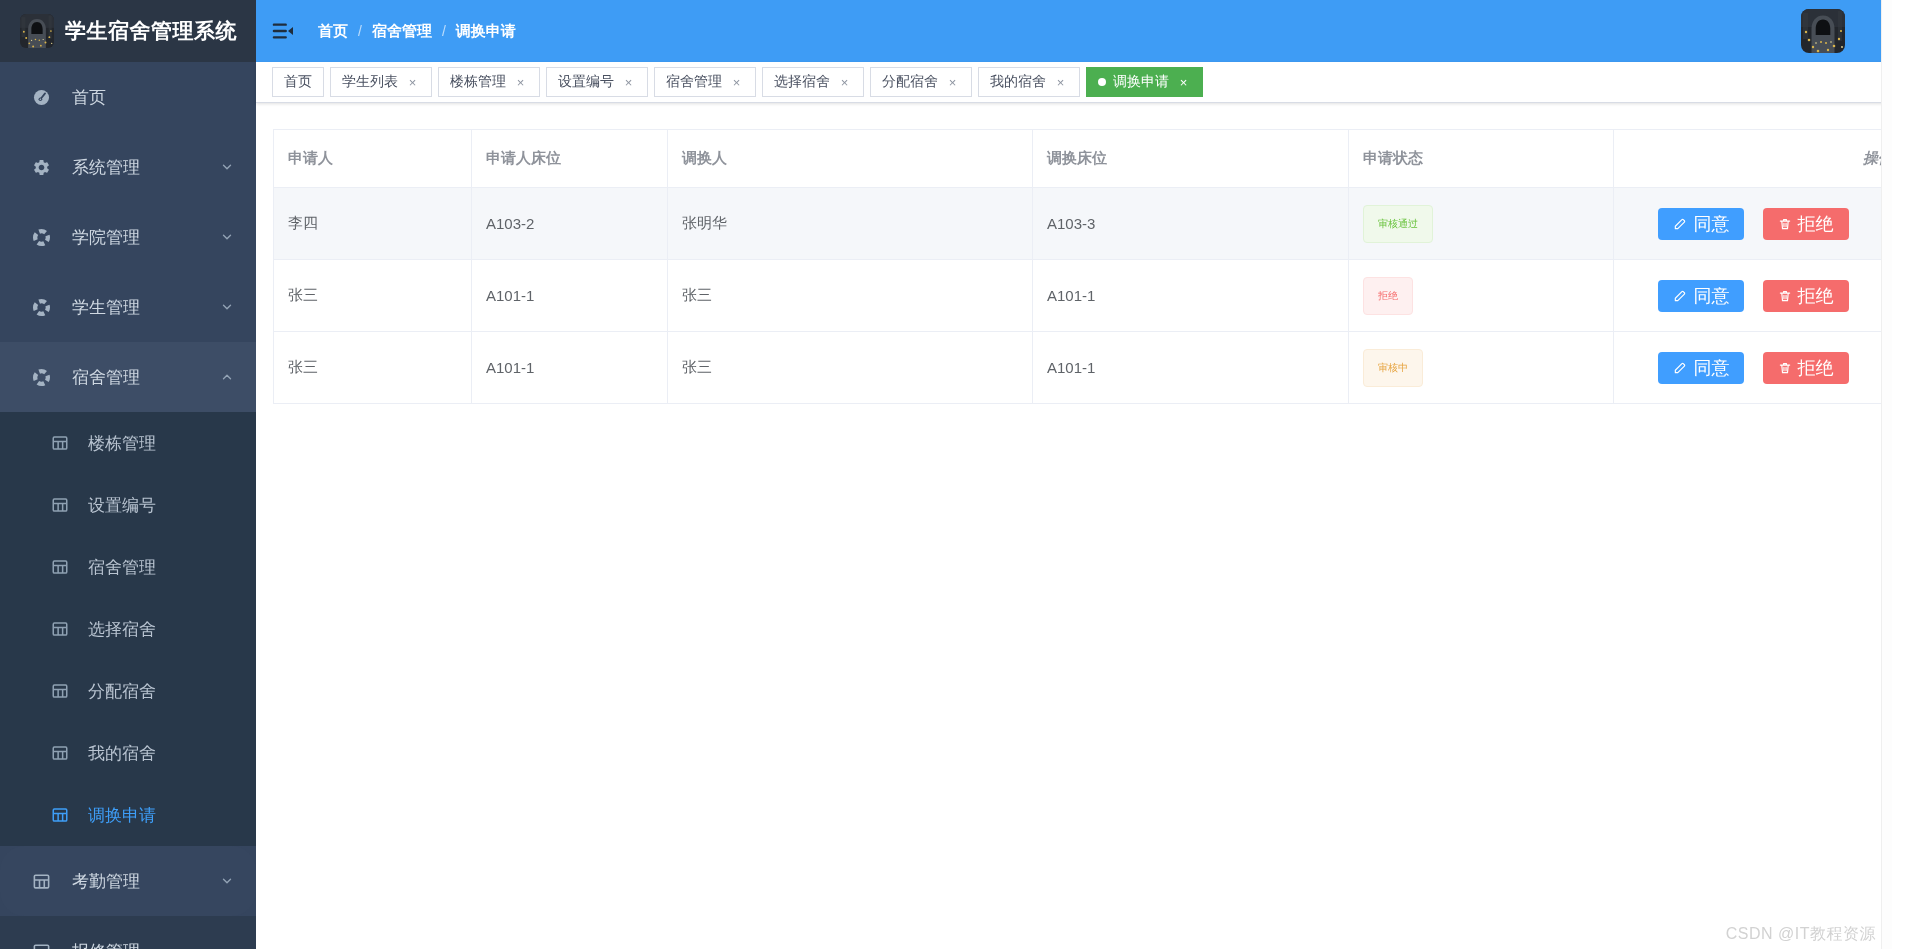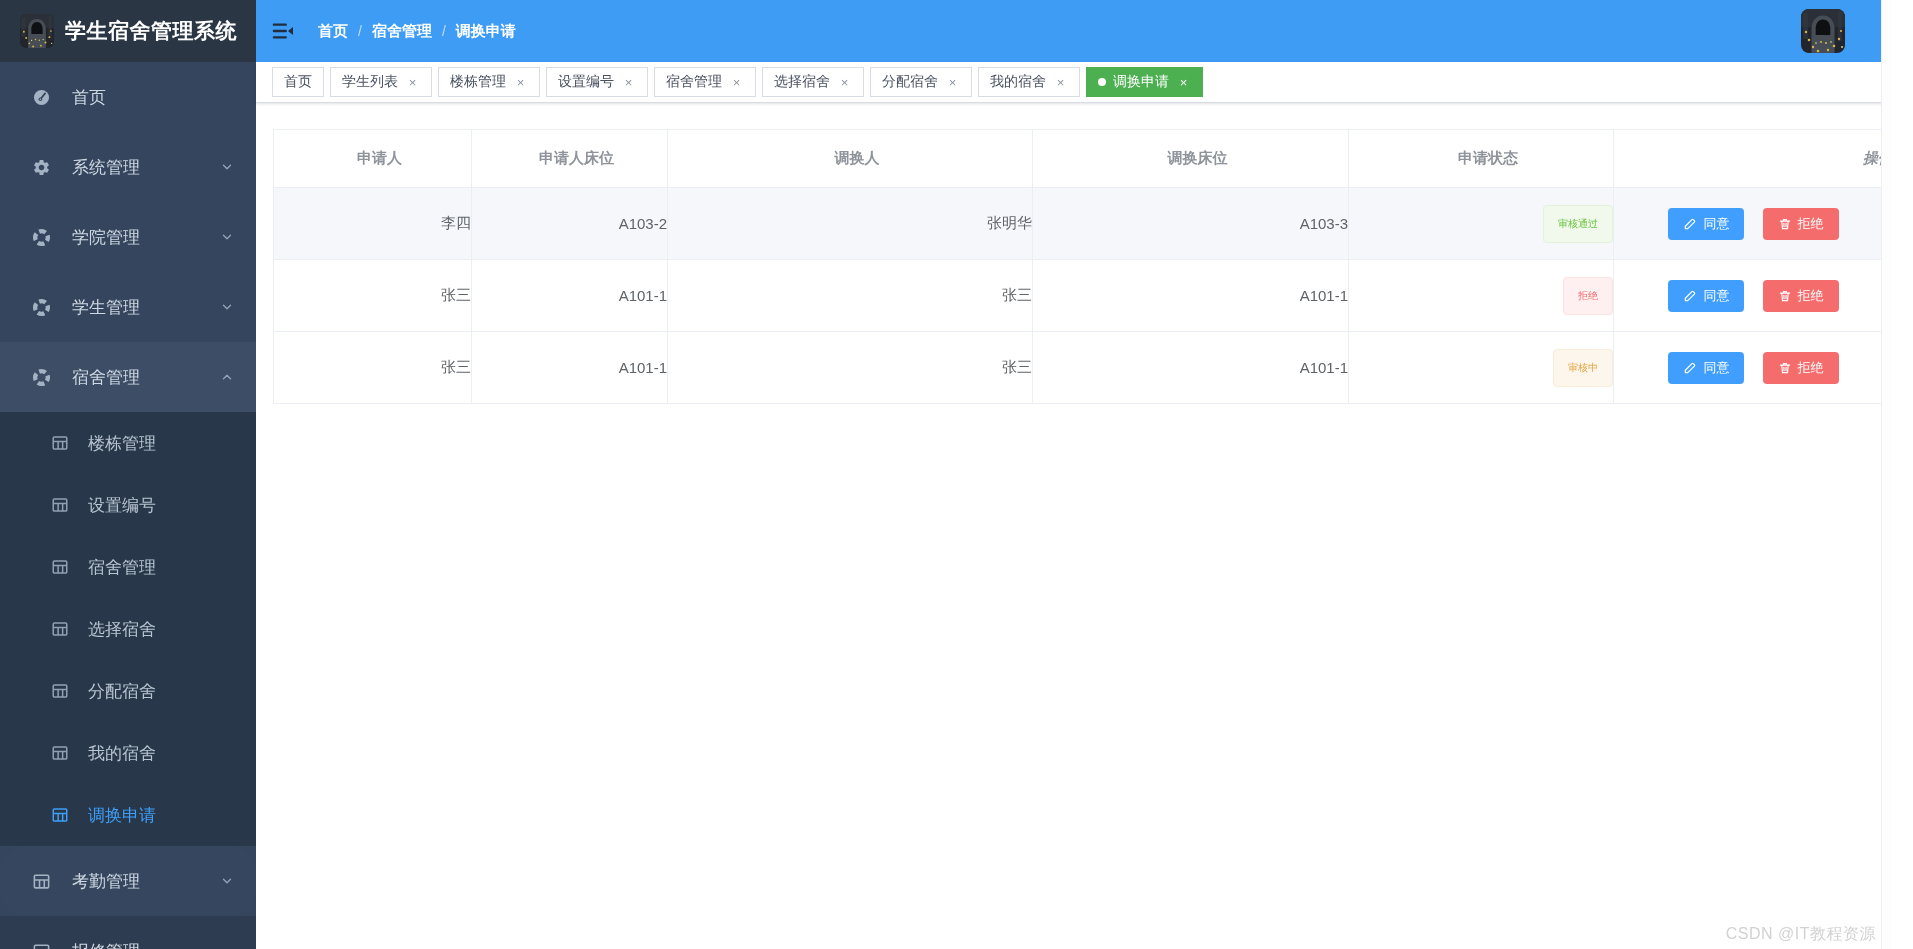--- a/index.html
+++ b/index.html
@@ -58,36 +58,36 @@
     line-height:15px; text-align:center; border-radius:50%; cursor:pointer; }
   .tag.active { background:#4caf50; border-color:#4caf50; color:#fff; }
   .tag.active .tag-dot { width:8px; height:8px; border-radius:50%; background:#fff;
     margin-right:7px; display:inline-block; }
   .tag.active .tag-close { color:#fff; }
 
   
   .table-wrap { position:absolute; left:273px; top:129px; width:1620px; }
   table.data { width:1620px; border-collapse:collapse; table-layout:fixed;
     border:1px solid #ebeef5; }
-  table.data th { height:58px; text-align:center; padding:0 0 0 14px; font-size:15px;
+  table.data th { height:58px; text-align:left; padding:0 0 0 14px; font-size:15px;
     font-weight:bold; color:#8f939b; border:1px solid #ebeef5; background:#fff; }
   table.data th.center { text-align:right; padding:0;font-style:italic; }
   table.data td { height:72px; padding:0 0 0 14px; font-size:15px; color:#5f6368;
-    border:1px solid #ebeef5; background:#fff;text-align:right; }
+    border:1px solid #ebeef5; background:#fff; }
   table.data td.center { text-align:center; padding:0; }
   table.data tr.hovered td { background:#f5f7fa; }
 
   .badge { display:inline-block; font-size:10px; line-height:20px; padding:8px 14px;
     border-radius:4px; }
   .badge.approved { color:#67c23a; background:#f0f9eb; border:1px solid #e1f3d8; }
   .badge.rejected { color:#f56c6c; background:#fef0f0; border:1px solid #fde2e2; }
   .badge.pending  { color:#e6a23c; background:#fdf6ec; border:1px solid #faecd8; }
 
   .btn { display:inline-flex; align-items:center; justify-content:center; height:32px;
-    padding:0 15px; border:none; border-radius:4px; color:#fff; font-size:13px;
+    padding:0 15px; border:none; border-radius:4px; color:#fff; font-size:18px;
     cursor:pointer; gap:6px; font-family:inherit; }
   .btn svg { width:14px; height:14px; }
   .btn.approve { background:#409eff; }
   .btn.reject { background:#f56c6c; margin-left:14px; }
 
   
   .watermark { position:absolute; right:16px; bottom:4px; font-size:16px;
     color:#d2d2d2; letter-spacing:0.5px; }
   .scrollbar-strip { position:absolute; right:0; top:0; width:11px; height:949px;
     background:#fdfdfd; border-left:1px solid #efefef; z-index:20; }

